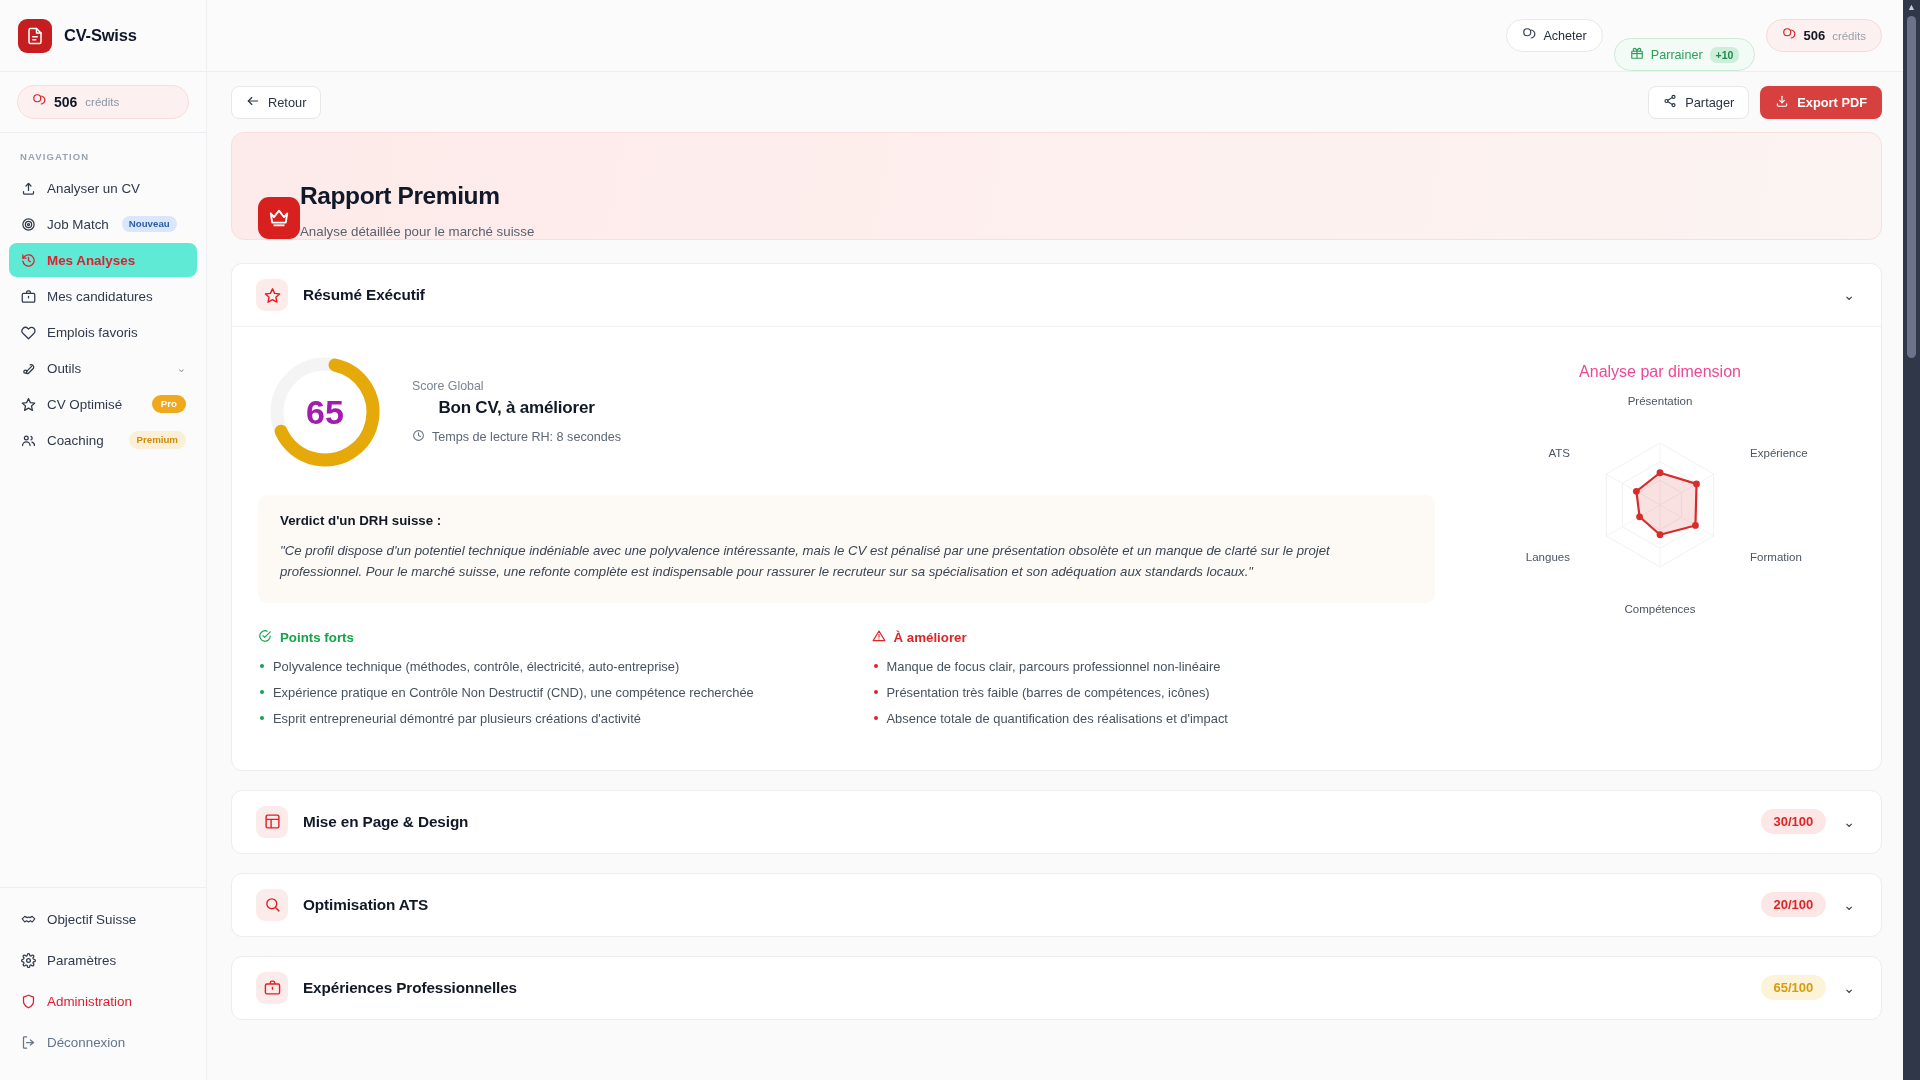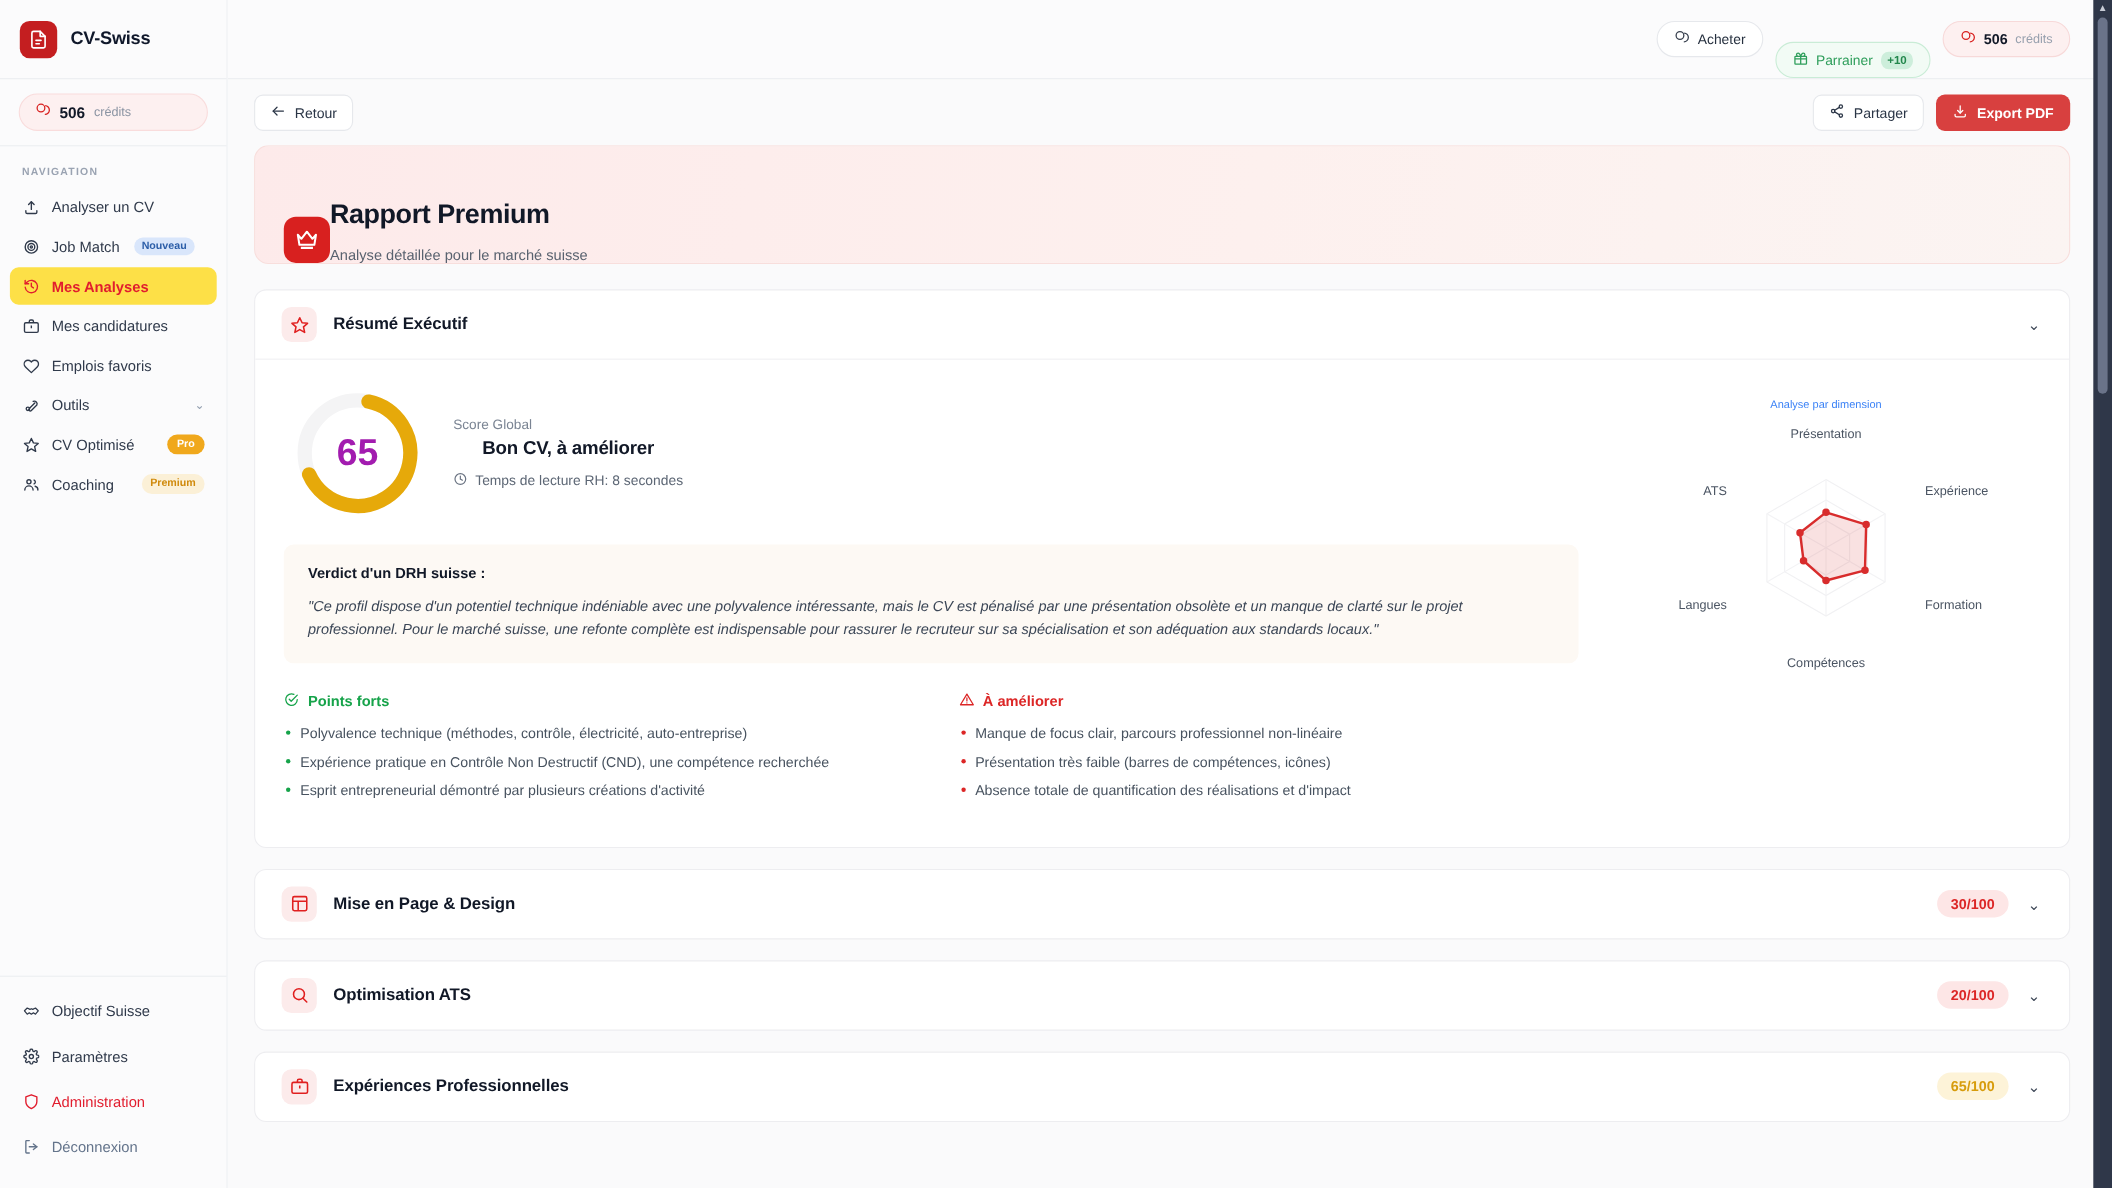--- a/index.html
+++ b/index.html
@@ -46,21 +46,21 @@
     letter-spacing: 1.1px; padding: 18px 20px 9px 20px;
   }
   .nav { padding: 0 9px; }
   .nav-item {
     display: flex; align-items: center; gap: 11px;
     height: 34px; padding: 0 11px; border-radius: 8px;
     font-size: 13.4px; color: #303a4b; margin-bottom: 2px;
     cursor: pointer; position: relative;
   }
   .nav-item .ic { width: 16px; height: 16px; flex: 0 0 16px; display: flex; align-items: center; justify-content: center; }
-  .nav-item.active { background: #fde047; color: #e11d2e; font-weight: 600; }
+  .nav-item.active { background: #5eead4; color: #e11d2e; font-weight: 600; }
   .nav-item.danger { color: #e11d2e; }
   .nav-item.muted { color: #64748b; }
   .nav-label { white-space: nowrap; }
 
   .badge {
     font-size: 9.7px; font-weight: 600; padding: 2px 7px;
     border-radius: 9px; line-height: 1.3; margin-left: 2px;
   }
   .badge.blue { background: #d9e6fb; color: #2c5ea8; }
   .badge.pro { background: #f0a81c; color: #ffffff; font-weight: 700; padding: 2.5px 9px; }
@@ -177,21 +177,21 @@
     font-size: 12.9px; color: #47525f; line-height: 1.5;
     padding-left: 15px; position: relative; margin-bottom: 7px;
   }
   .list-col li::before {
     content: ""; position: absolute; left: 2px; top: 7px;
     width: 4px; height: 4px; border-radius: 50%;
   }
   .list-col.green li::before { background: #16a34a; }
   .list-col.red li::before { background: #dc2626; }
 
-  .radar-title { font-size: 10px; color: #3b82f6; margin-bottom: 6px; text-align: center; }
+  .radar-title { font-size: 16px; color: #ec4899; margin-bottom: 6px; text-align: center; }
 
   
   .scrollbar {
     position: absolute; right: 0; top: 0; width: 17px; height: 1080px;
     background: #2f3749; z-index: 20;
   }
   .sb-arrow { color: #c8ccd6; font-size: 9px; text-align: center; padding-top: 3px; line-height: 1; }
   .sb-thumb {
     position: absolute; left: 4px; top: 16px; width: 9px; height: 342px;
     background: #6a7389; border-radius: 5px;

